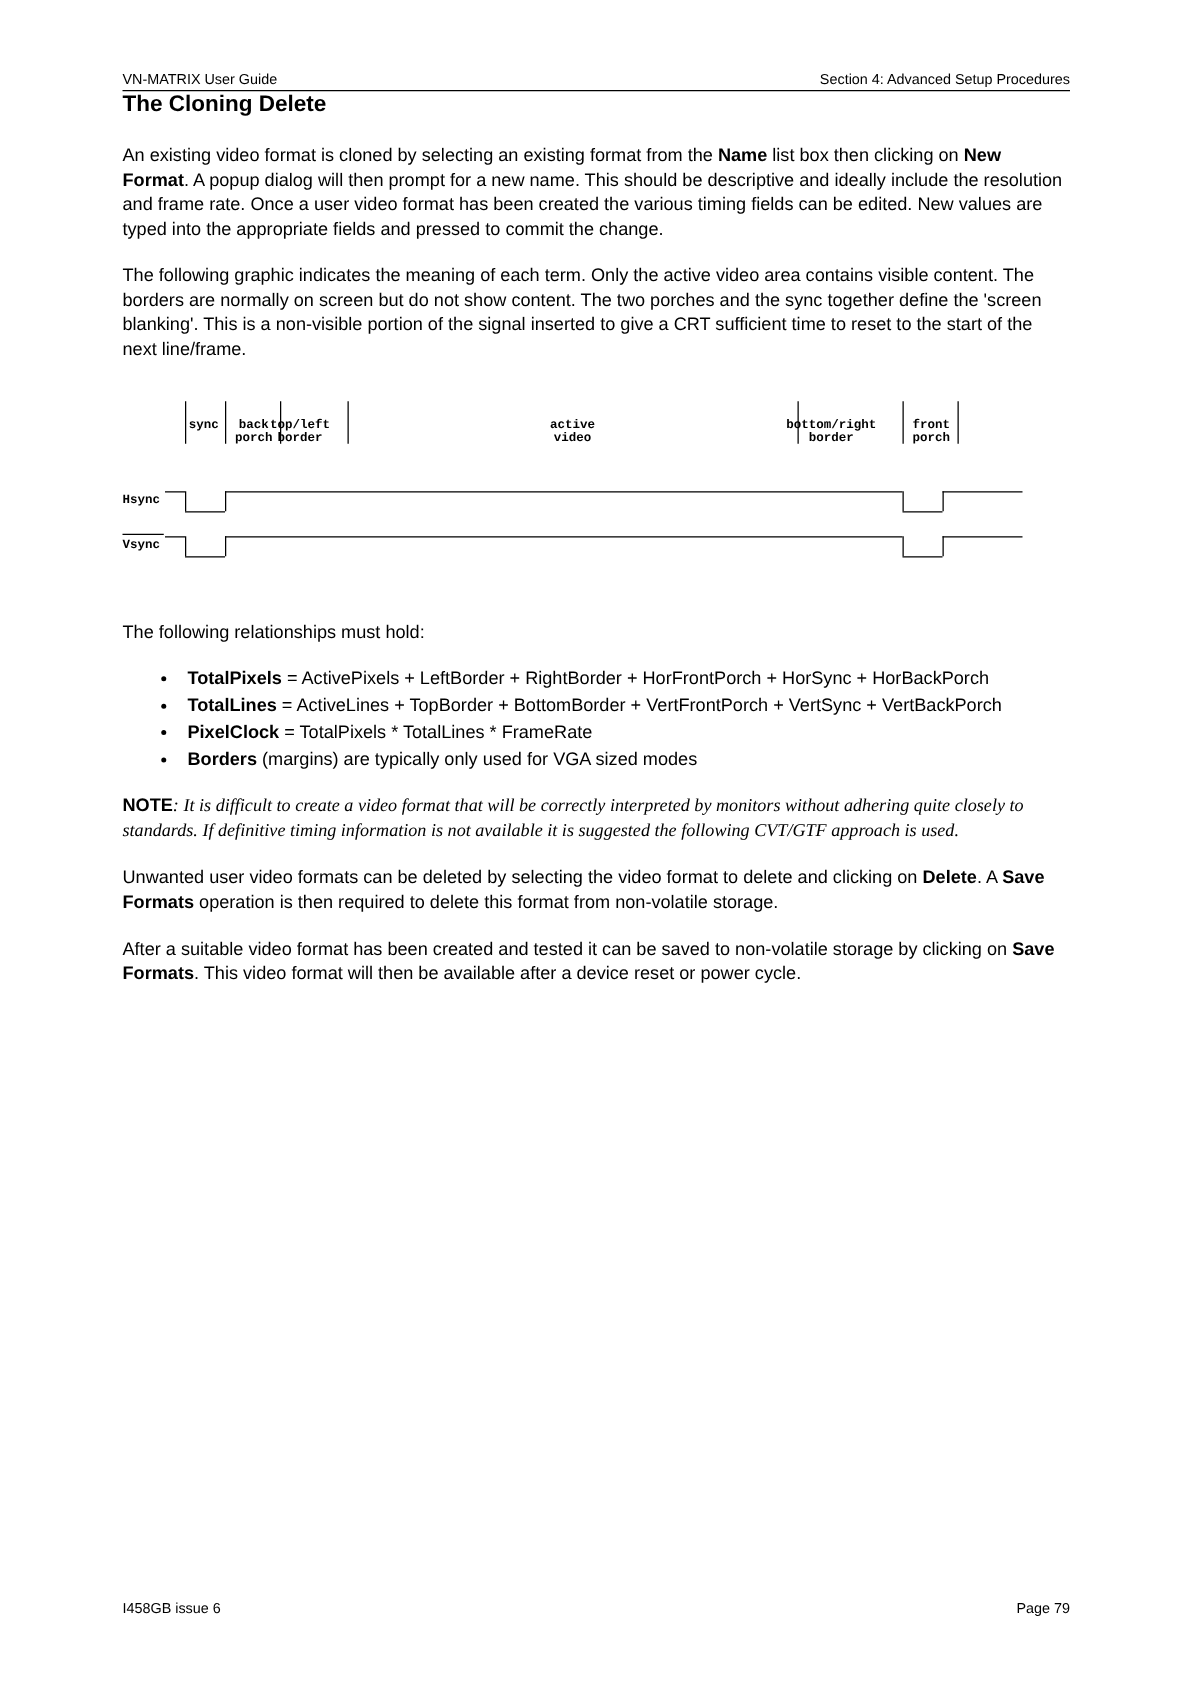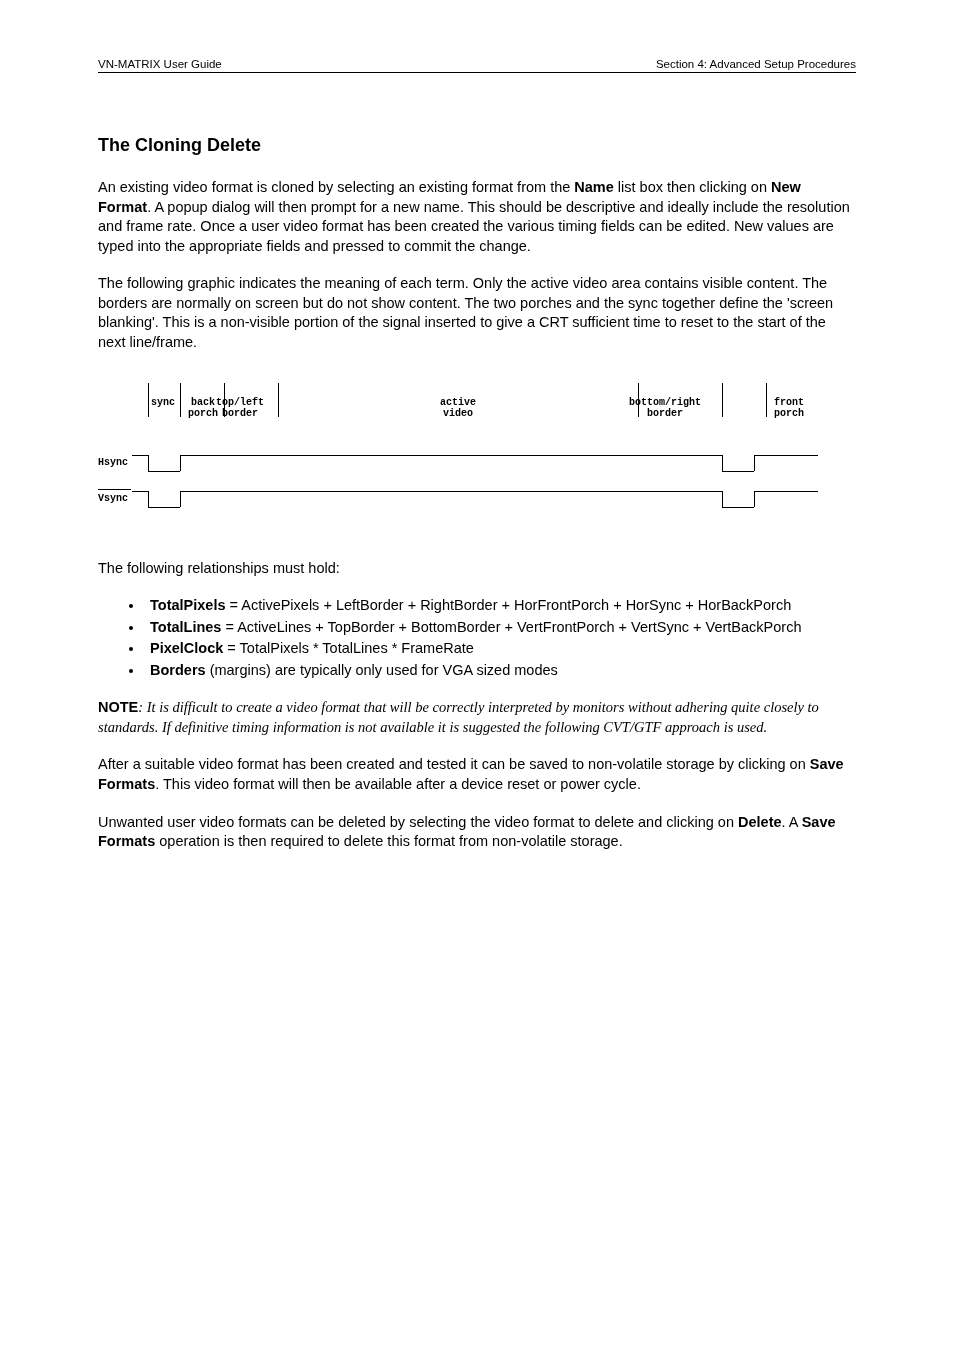--- a/index.html
+++ b/index.html
@@ -16,21 +16,20 @@
     box-sizing: border-box;
     min-height: 1351px;
     position: relative;
   }
   .header-bar {
     display: flex;
     justify-content: space-between;
     border-bottom: 1px solid #000;
     padding-bottom: 2px;
     font-size: 11.5px;
-    margin-bottom: 62px;
   }
   h2.section-title {
     font-size: 18px;
     font-weight: bold;
     margin: 0 0 22px 0;
   }
   p {
     margin: 0 0 18px 0;
     line-height: 1.35;
   }
@@ -125,21 +124,21 @@
       <span>border</span>
     </div>
     <div class="seglabel" style="left:335px; top:26px; width:50px;">
       <span>active</span><br>
       <span>video</span>
     </div>
     <div class="seglabel" style="left:526px; top:26px; width:82px;">
       <span>bottom/right</span><br>
       <span>border</span>
     </div>
-    <div class="seglabel" style="left:627px; top:26px; width:40px;margin-left:44px;">
+    <div class="seglabel" style="left:627px; top:26px; width:40px;">
       <span>front</span><br>
       <span>porch</span>
     </div>
 
     <div class="rowlabel" style="left:0; top:86px;">Hsync</div>
     <div class="hline" style="left:34px; top:84px; width:16px;"></div>
     <div class="tick" style="left:50px; top:84px; height:16px;"></div>
     <div class="hline" style="left:50px; top:100px; width:32px;"></div>
     <div class="tick" style="left:82px; top:84px; height:16px;"></div>
     <div class="hline" style="left:82px; top:84px; width:542px;"></div>
@@ -169,21 +168,25 @@
     <li><span class="b">PixelClock</span><span> = TotalPixels * TotalLines * FrameRate</span></li>
     <li><span class="b">Borders</span><span> (margins) are typically only used for VGA sized modes</span></li>
   </ul>
 
   <p>
     <span class="b">NOTE</span><span class="i">: It is difficult to create a video format that will be correctly interpreted by monitors without adhering quite closely to standards. If definitive timing information is not available it is suggested the following CVT/GTF approach is used.</span>
   </p>
 
 
   <p>
+    <span>Unwanted user video formats can be deleted by selecting the video format to delete and clicking on </span><span class="b">Delete</span><span>. A </span><span class="b">Save Formats</span><span> operation is then required to delete this format from non-volatile storage.</span>
+  </p>
+
+  <p>
     <span>After a suitable video format has been created and tested it can be saved to non-volatile storage by clicking on </span><span class="b">Save Formats</span><span>. This video format will then be available after a device reset or power cycle.</span>
   </p>
 
-  <p>
-    <span>Unwanted user video formats can be deleted by selecting the video format to delete and clicking on </span><span class="b">Delete</span><span>. A </span><span class="b">Save Formats</span><span> operation is then required to delete this format from non-volatile storage.</span>
-  </p>
-
+  <div class="footer">
+    <span>I458GB issue 6</span>
+    <span>Page 79</span>
+  </div>
 
 </div>
 
 </body></html>

